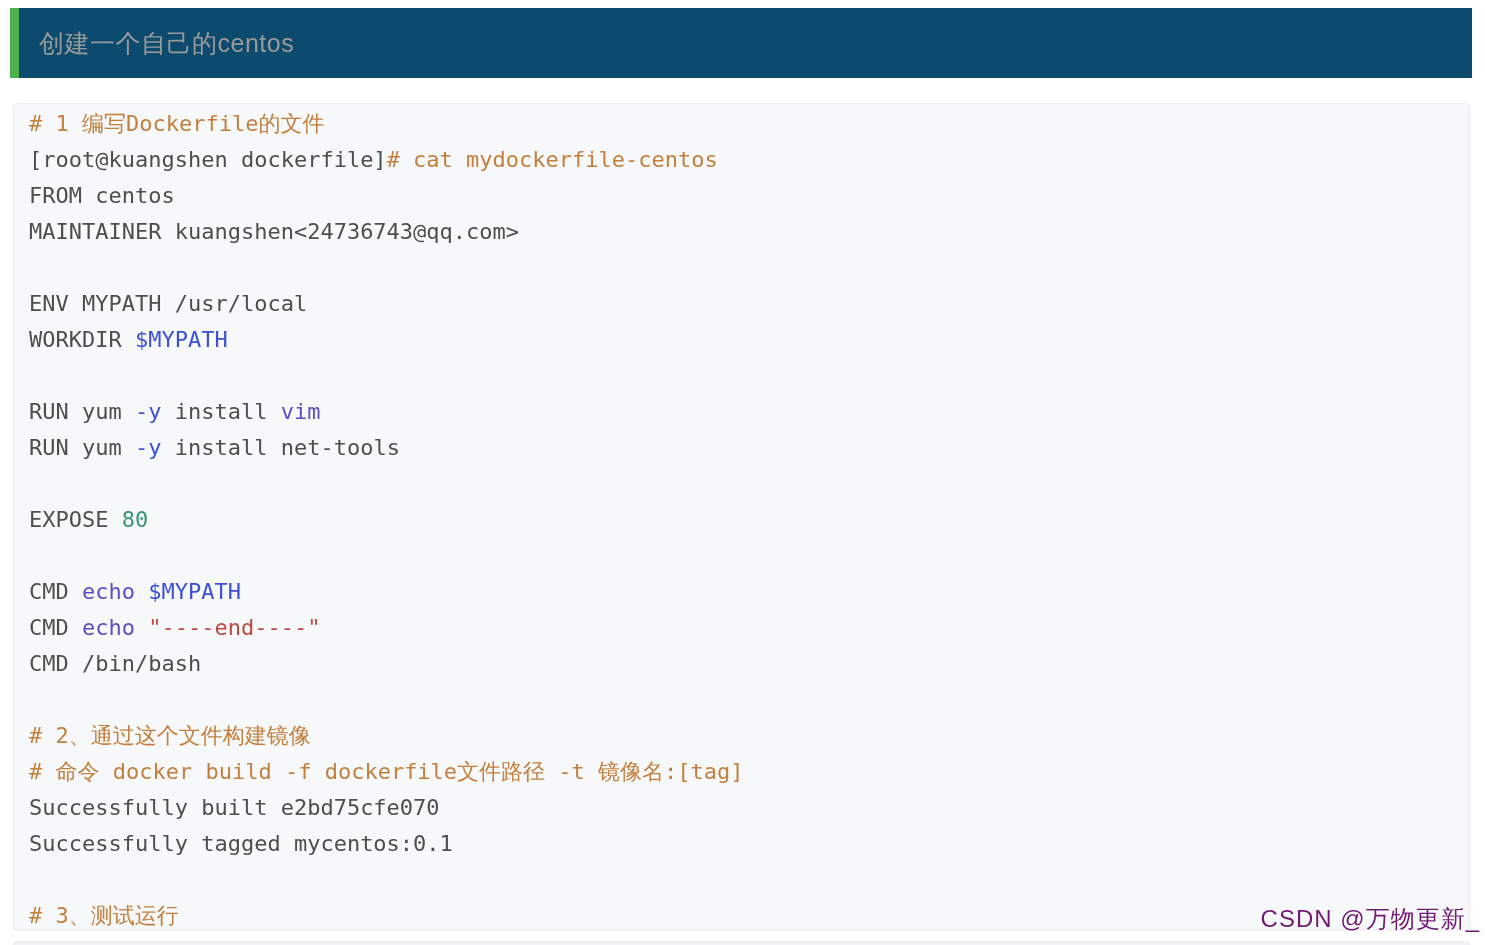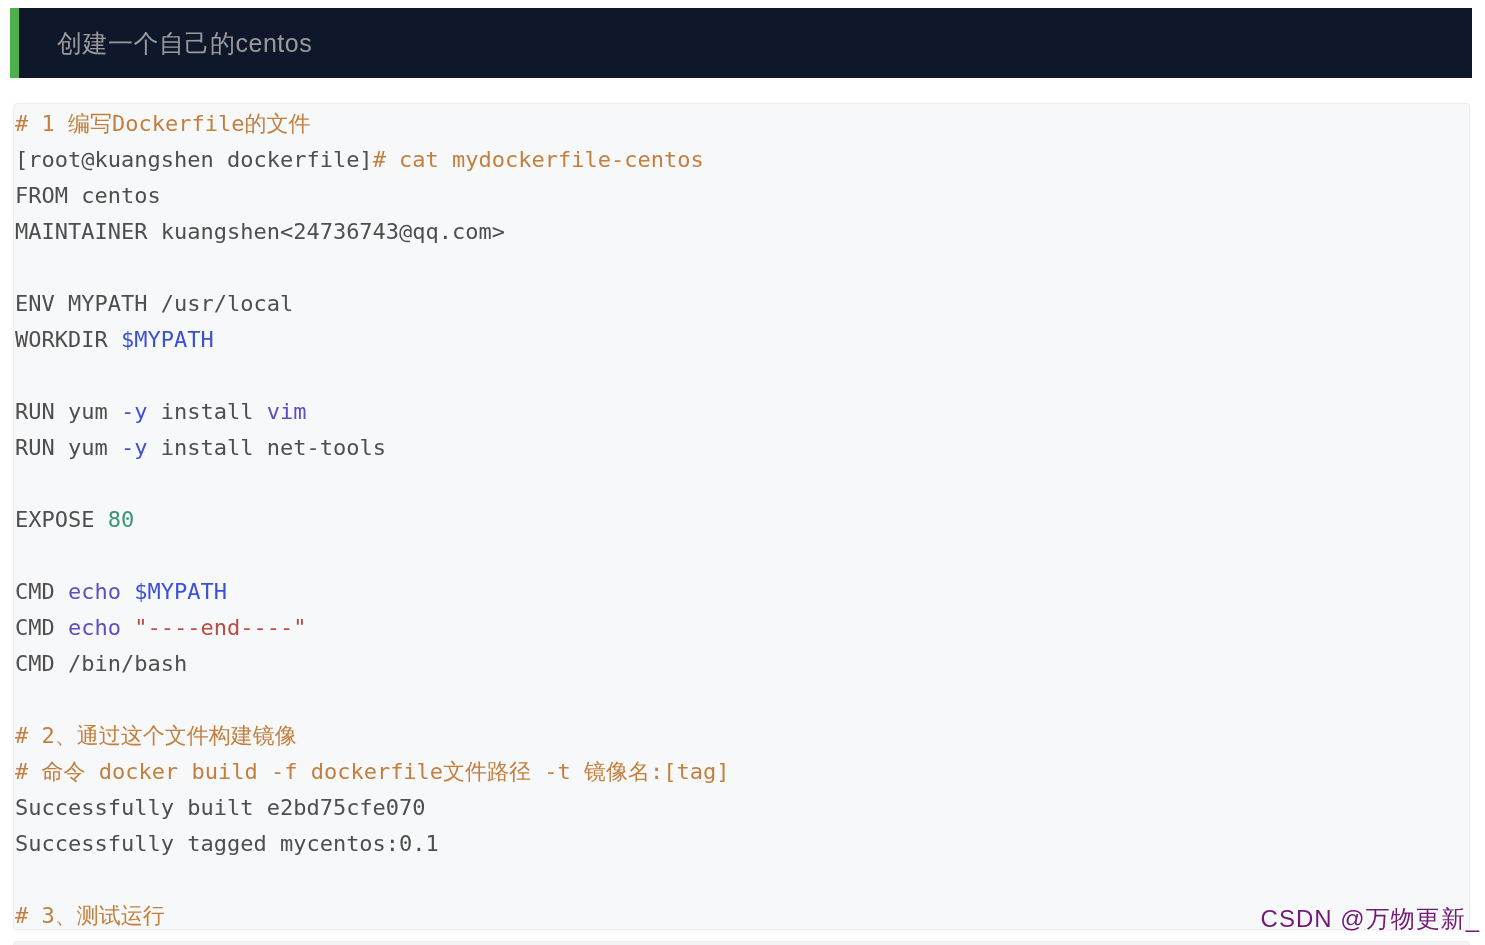--- a/index.html
+++ b/index.html
@@ -30,21 +30,21 @@
 
   
   .code-block {
     position: absolute;
     left: 13px; top: 103px; right: 15px;
     height: 827px;
     background: #f7f8f9;
     border: 1px solid #ebedef;
     border-radius: 4px;
     box-shadow: 0 1px 2px rgba(0,0,0,0.04);
-    padding: 2px 17px 0 1px;
+    padding: 2px 17px 0 15px;
     overflow: hidden;
   }
   .code-lines {
     font-family: "DejaVu Sans Mono", monospace;
     font-size: 22px;
     white-space: pre;
   }
   .code-line {
     height: 36px;
     line-height: 36px;
@@ -67,21 +67,21 @@
     top: 941px; height: 4px;
     background: #f2f3f4;
     border: 1px solid #ebedef;
     border-bottom: none;
     border-radius: 4px 4px 0 0;
   }
 </style>
 </head>
 <body>
 
-<div class="title-bar" style="background: #0f172a; padding-left: 18px;">
+<div class="title-bar" style="background: #0c4a6e;">
   <span class="title-text" style="color: rgb(154, 154, 154);">创建一个自己的centos</span>
 </div>
 
 <div class="code-block" style="background: rgb(247, 248, 249);">
   <div class="code-lines"><div class="code-line"><span style="color: rgb(194, 127, 62);"># 1 编写Dockerfile的文件</span></div><div class="code-line"><span style="color: rgb(78, 78, 78);">[root@kuangshen dockerfile]</span><span style="color: rgb(194, 127, 62);"># cat mydockerfile-centos</span></div><div class="code-line"><span style="color: rgb(78, 78, 78);">FROM centos</span></div><div class="code-line"><span style="color: rgb(78, 78, 78);">MAINTAINER kuangshen&lt;24736743@qq.com&gt;</span></div><div class="code-line">&nbsp;</div><div class="code-line"><span style="color: rgb(78, 78, 78);">ENV MYPATH /usr/local</span></div><div class="code-line"><span style="color: rgb(78, 78, 78);">WORKDIR </span><span style="color: rgb(60, 80, 214);">$MYPATH</span></div><div class="code-line">&nbsp;</div><div class="code-line"><span style="color: rgb(78, 78, 78);">RUN yum </span><span style="color: rgb(60, 80, 214);">-y</span><span style="color: rgb(78, 78, 78);"> install </span><span style="color: rgb(93, 78, 194);">vim</span></div><div class="code-line"><span style="color: rgb(78, 78, 78);">RUN yum </span><span style="color: rgb(60, 80, 214);">-y</span><span style="color: rgb(78, 78, 78);"> install net-tools</span></div><div class="code-line">&nbsp;</div><div class="code-line"><span style="color: rgb(78, 78, 78);">EXPOSE </span><span style="color: rgb(57, 150, 114);">80</span></div><div class="code-line">&nbsp;</div><div class="code-line"><span style="color: rgb(78, 78, 78);">CMD </span><span style="color: rgb(93, 78, 194);">echo</span><span style="color: rgb(78, 78, 78);"> </span><span style="color: rgb(60, 80, 214);">$MYPATH</span></div><div class="code-line"><span style="color: rgb(78, 78, 78);">CMD </span><span style="color: rgb(93, 78, 194);">echo</span><span style="color: rgb(78, 78, 78);"> </span><span style="color: rgb(187, 75, 65);">"----end----"</span></div><div class="code-line"><span style="color: rgb(78, 78, 78);">CMD /bin/bash</span></div><div class="code-line">&nbsp;</div><div class="code-line"><span style="color: rgb(194, 127, 62);"># 2、通过这个文件构建镜像</span></div><div class="code-line"><span style="color: rgb(194, 127, 62);"># 命令 docker build -f dockerfile文件路径 -t 镜像名:[tag]</span></div><div class="code-line"><span style="color: rgb(78, 78, 78);">Successfully built e2bd75cfe070</span></div><div class="code-line"><span style="color: rgb(78, 78, 78);">Successfully tagged mycentos:0.1</span></div><div class="code-line">&nbsp;</div><div class="code-line"><span style="color: rgb(194, 127, 62);"># 3、测试运行</span></div></div>
 </div>
 
 <div class="watermark" style="color: #701a75;">CSDN @万物更新_</div>
 
 <div class="next-block-partial"></div>

